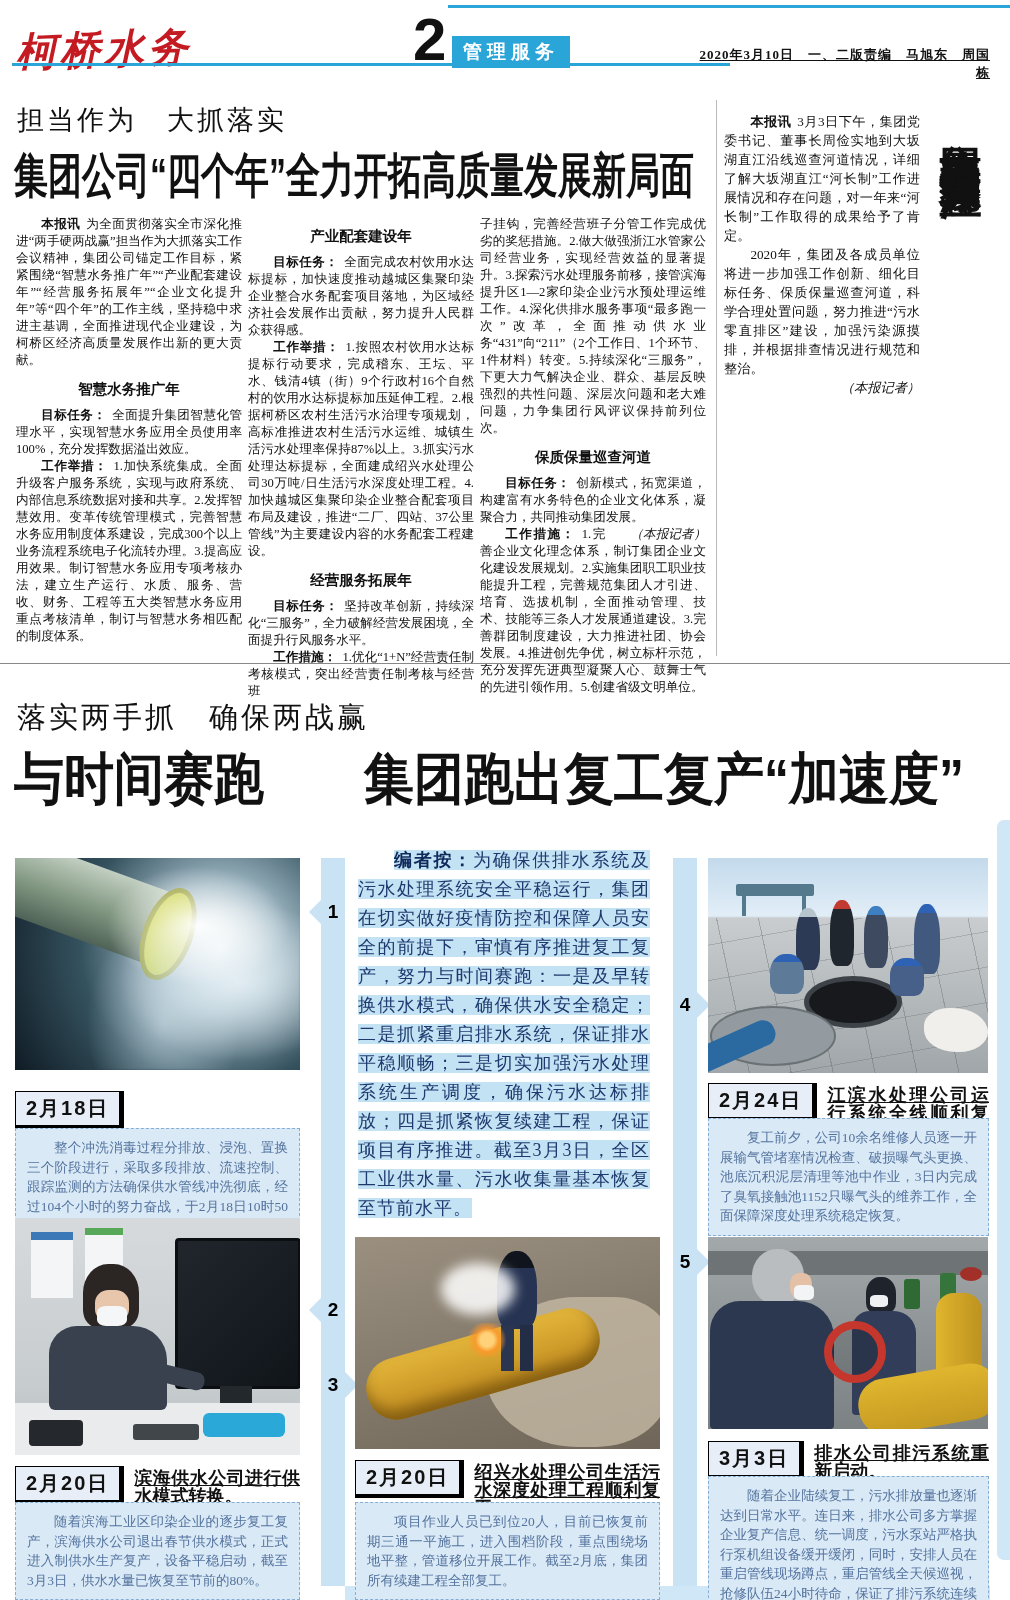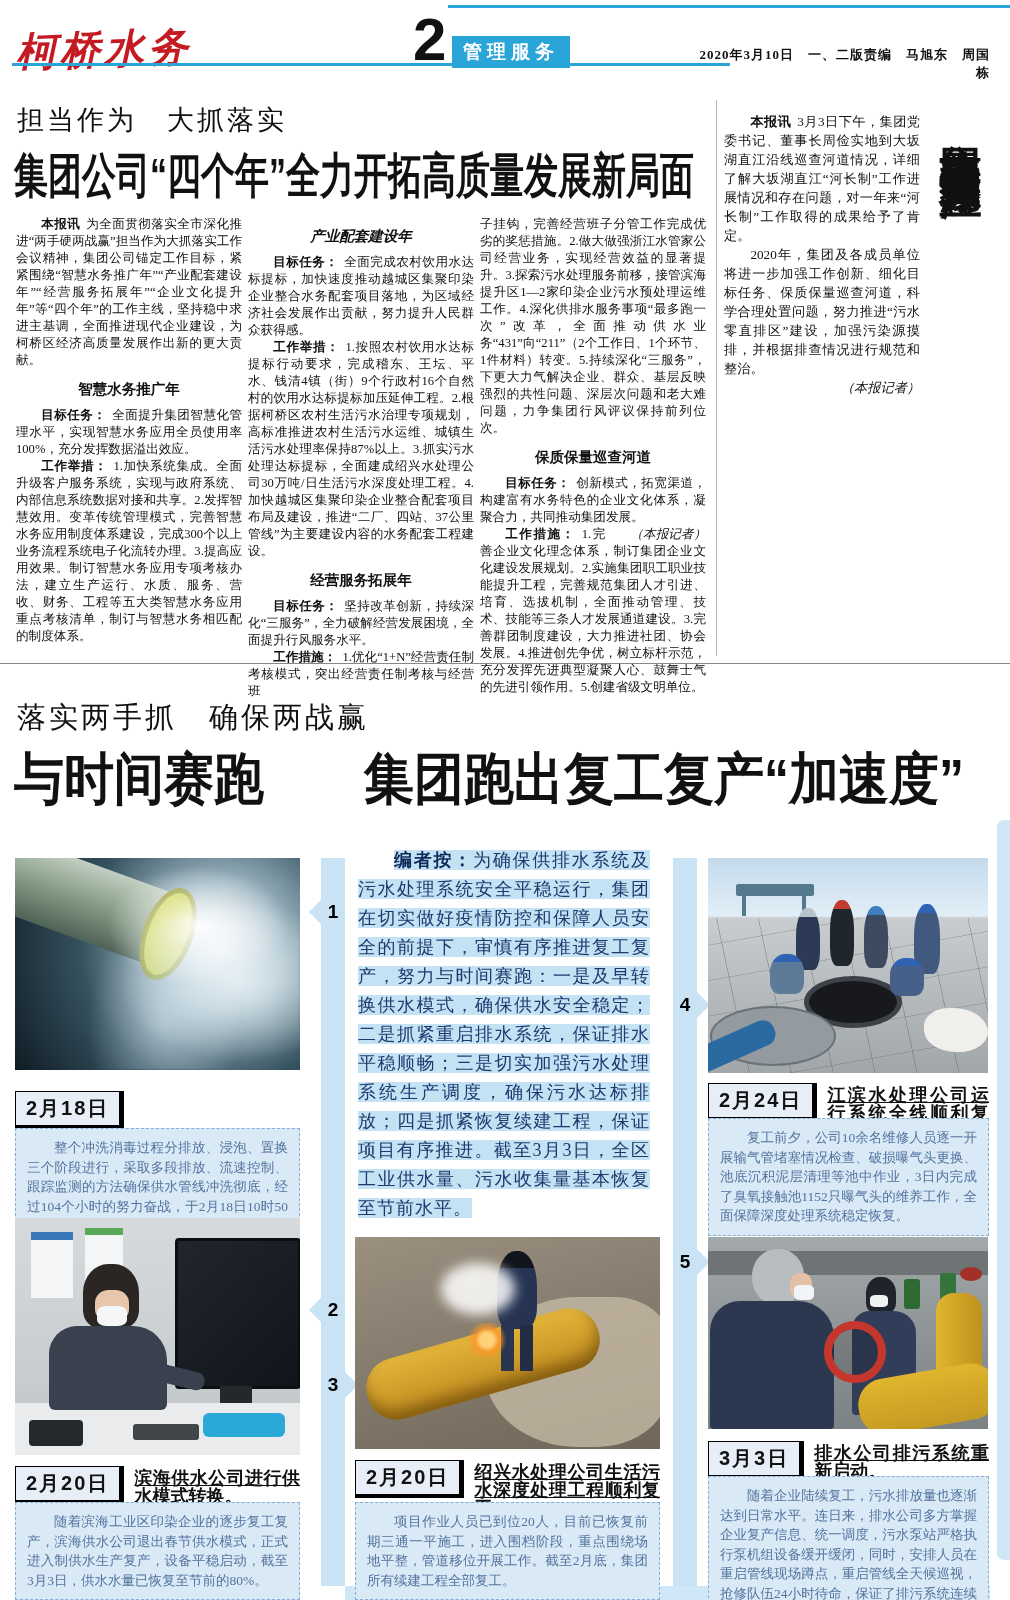--- a/index.html
+++ b/index.html
@@ -71,35 +71,35 @@
 </style>
 </head>
 <body>
 
 <div class="page">
 
   <div class="abs masthead" style="left:16px;top:22px;">柯桥水务</div>
   <div class="abs rule-cyan" style="left:448px;top:5px;width:562px;"></div>
   <div class="abs pageno" style="left:413px;top:10px;">2</div>
   <div class="abs badge" style="left:452px;top:36px;width:118px;height:32px;">管理服务</div>
-  <div class="abs dateline" style="left:690px;top:46px;width:300px;">2020年3月10日　一、二版责编　马旭东　周国栋</div>
+  <div class="abs dateline" style="left:690px;top:46px;width:300px;text-decoration:underline;">2020年3月10日　一、二版责编　马旭东　周国栋</div>
   <div class="abs rule-cyan" style="left:12px;top:63px;width:718px;"></div>
 
   <div class="abs kicker" style="left:17px;top:102px;">担当作为　大抓落实</div>
   <div class="abs headline1" style="left:14px;top:144px;">集团公司“四个年”全力开拓高质量发展新局面</div>
 
   <div class="abs story" style="left:16px;top:216px;width:226px;">
     <p><span class="tag">本报讯</span><span>为全面贯彻落实全市深化推进“两手硬两战赢”担当作为大抓落实工作会议精神，集团公司锚定工作目标，紧紧围绕“智慧水务推广年”“产业配套建设年”“经营服务拓展年”“企业文化提升年”等“四个年”的工作主线，坚持稳中求进主基调，全面推进现代企业建设，为柯桥区经济高质量发展作出新的更大贡献。</span></p>
     <div class="subhead">智慧水务推广年</div>
     <p><span class="tag">目标任务：</span><span>全面提升集团智慧化管理水平，实现智慧水务应用全员使用率100%，充分发挥数据溢出效应。</span></p>
     <p><span class="tag">工作举措：</span><span>1.加快系统集成。全面升级客户服务系统，实现与政府系统、内部信息系统数据对接和共享。2.发挥智慧效用。变革传统管理模式，完善智慧水务应用制度体系建设，完成300个以上业务流程系统电子化流转办理。3.提高应用效果。制订智慧水务应用专项考核办法，建立生产运行、水质、服务、营收、财务、工程等五大类智慧水务应用重点考核清单，制订与智慧水务相匹配的制度体系。</span></p>
   </div>
 
   <div class="abs story" style="left:248px;top:216px;width:226px;">
-    <div class="subhead" style="font-style:italic;">产业配套建设年</div>
+    <div class="subhead" style="">产业配套建设年</div>
     <p><span class="tag">目标任务：</span><span>全面完成农村饮用水达标提标，加快速度推动越城区集聚印染企业整合水务配套项目落地，为区域经济社会发展作出贡献，努力提升人民群众获得感。</span></p>
     <p><span class="tag">工作举措：</span><span>1.按照农村饮用水达标提标行动要求，完成稽东、王坛、平水、钱清4镇（街）9个行政村16个自然村的饮用水达标提标加压延伸工程。2.根据柯桥区农村生活污水治理专项规划，高标准推进农村生活污水运维、城镇生活污水处理率保持87%以上。3.抓实污水处理达标提标，全面建成绍兴水处理公司30万吨/日生活污水深度处理工程。4.加快越城区集聚印染企业整合配套项目布局及建设，推进“二厂、四站、37公里管线”为主要建设内容的水务配套工程建设。</span></p>
     <div class="subhead">经营服务拓展年</div>
     <p><span class="tag">目标任务：</span><span>坚持改革创新，持续深化“三服务”，全力破解经营发展困境，全面提升行风服务水平。</span></p>
     <p><span class="tag">工作措施：</span><span>1.优化“1+N”经营责任制考核模式，突出经营责任制考核与经营班</span></p>
   </div>
 
   <div class="abs story" style="left:480px;top:216px;width:226px;">
     <p class="noindent">子挂钩，完善经营班子分管工作完成优劣的奖惩措施。2.做大做强浙江水管家公司经营业务，实现经营效益的显著提升。3.探索污水处理服务前移，接管滨海提升区1—2家印染企业污水预处理运维工作。4.深化供排水服务事项“最多跑一次”改革，全面推动供水业务“431”向“211”（2个工作日、1个环节、1件材料）转变。5.持续深化“三服务”，下更大力气解决企业、群众、基层反映强烈的共性问题、深层次问题和老大难问题，力争集团行风评议保持前列位次。</p>
     <div class="subhead">保质保量巡查河道</div>

